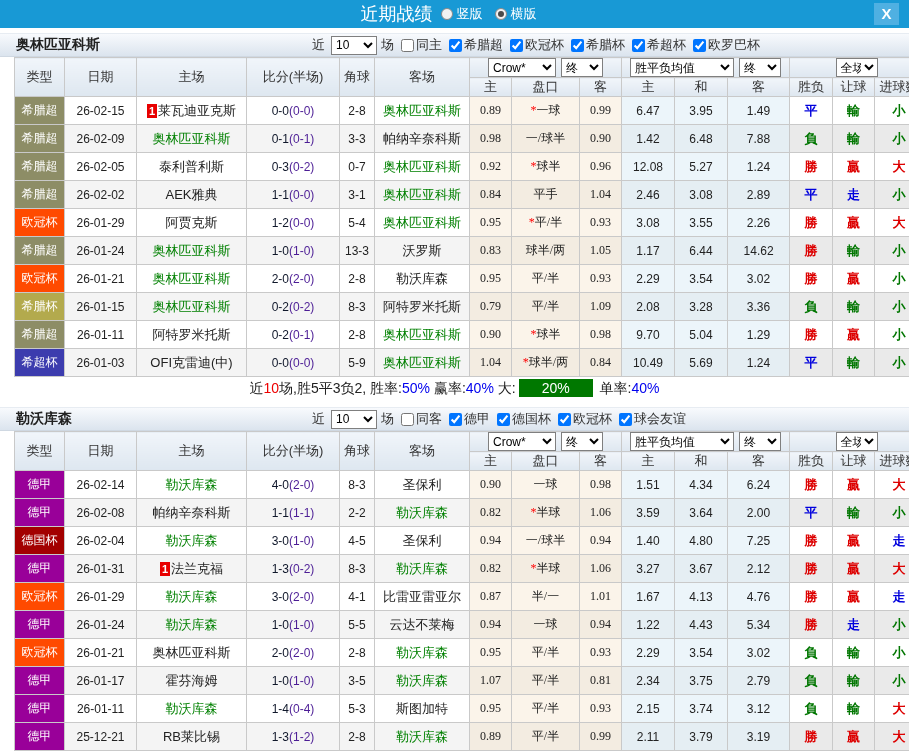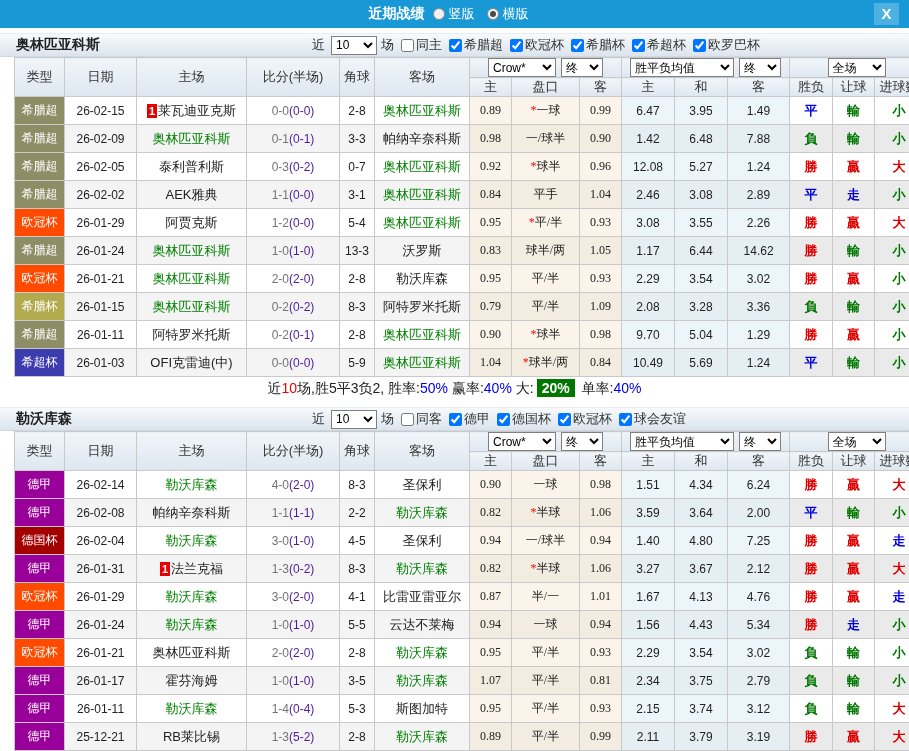--- a/index.html
+++ b/index.html
@@ -2,21 +2,21 @@
 <html><head>
 <meta charset="utf-8">
 <style>
   * { box-sizing: border-box; }
   body {
     margin: 0; width: 909px; height: 751px; overflow: hidden;
     background: #fff; font-family: "Liberation Sans", sans-serif; font-size: 12px; color: #222;
   }
   
   .topbar { position: relative; height: 28px; background: #1899d5; display: flex; align-items: center; justify-content: center; color: #fff; }
-  .topbar .title { font-weight: bold; font-size: 14px; margin-right: 8px; }
+  .topbar .title { font-weight: normal; font-size: 18px; margin-right: 8px; }
   .radio-label { display: inline-flex; align-items: center; gap: 4px; font-size: 13px; margin-right: 12px; cursor: pointer; }
   .radio { width: 12px; height: 12px; border-radius: 50%; background: #f2f2f2; border: 1px solid #8a8a8a; display: inline-block; position: relative; }
   .radio.checked::after { content: ""; position: absolute; left: 2px; top: 2px; width: 6px; height: 6px; border-radius: 50%; background: #4a4a4a; }
   .close-btn { position: absolute; right: 10px; top: 3px; width: 25px; height: 22px; background: #4fb0e2; color: #fff; font-weight: bold; text-align: center; line-height: 22px; font-size: 15px; cursor: pointer; }
   .top-gap { height: 5px; }
   
   .section { width: 909px; }
   .section + .section { margin-top: 8px; }
   .section-bar { height: 24px; background: linear-gradient(#f8fafd, #dbe4ee); border-top: 1px solid #e7ecf2; border-bottom: 1px solid #cfd8e2; display: flex; align-items: center; color: #333; }
   .team-name { font-weight: bold; font-size: 14px; color: #222; margin-left: 16px; width: 296px; flex: 0 0 auto; }
@@ -29,43 +29,43 @@
   
   table.grid { border-collapse: collapse; table-layout: fixed; width: 909px; font-size: 12px; margin-left: 14px; }
   th, td { border: 1px solid #c9c9c9; text-align: center; padding: 0; overflow: hidden; white-space: nowrap; }
   thead th { background: linear-gradient(#f1f5fa, #dee7f0); font-weight: normal; color: #333; font-size: 13px; }
   tr.h1 th { height: 20px; }
   tr.h2 th { height: 18px; }
   .hgroup select { vertical-align: middle; }
   .sel-co { width: 68px; margin-right: 5px; }
   .sel-sm { width: 42px; }
   .sel-wdl { width: 104px; margin-right: 5px; }
-  .sel-scope { width: 58px; }
+  .sel-scope { width: 42px; }
   tbody td { height: 28px; }
   td.team { font-size: 13px; }
   .type-cell { color: #fff; font-size: 12px; }
   tbody tr:nth-child(even) .c-a { background: #f4f4f4; }
   .c-hc { background: #fbf4ea; font-family: Liberation Serif, serif; }
   tbody tr:nth-child(even) .c-hc { background: #f3ece1; }
   .c-eu { background: #ecf5fa; }
   tbody tr:nth-child(even) .c-eu { background: #e5eef3; }
   tbody tr:nth-child(even) .c-res { background: #eaeaea; }
   .team-green { color: #008000; }
-  .ft { color: #737373; text-align: center; }
+  .ft { color: #0f172a; text-align: center; }
   .ht { color: #4c1d95; }
   .badge { display: inline-block; background: #e80000; color: #fff; font-size: 11px; line-height: 14px; padding: 0 2px; margin-right: 1px; font-weight: bold; }
   .star { color: #f00; }
   .res-red { color: #dd0000; font-weight: bold; font-size: 13px; }
   .res-green { color: #007600; font-weight: bold; font-size: 13px; }
   .res-blue { color: #0000dd; font-weight: bold; font-size: 13px; }
   
   .summary { height: 22px; line-height: 22px; text-align: center; font-size: 14px; color: #222; }
   .summary .v-blue { color: #0000ee; }
   .summary .v-red { color: #ee0000; }
-  .summary .v-green { background: #007800; color: #fff; font-weight: bold; padding: 1px 5px; margin: 0 3px; }
+  .summary .v-green { background: #007800; color: #fff; font-weight: normal; padding: 1px 23px; margin: 0 3px; }
 </style>
 </head>
 <body>
 
 <div class="topbar">
   <span class="title">近期战绩</span>
   <span class="radio-label">
     <span class="radio"></span>
     <span>竖版</span>
   </span>
@@ -465,21 +465,21 @@
           <tr>
             <td class="type-cell" style="background: rgb(153, 0, 153);">德甲</td>
             <td class="c-a">26-01-24</td>
             <td class="c-a team"><span class="team-green">勒沃库森</span></td>
             <td class="c-a"><span class="ft">1-0</span><span class="ht">(1-0)</span></td>
             <td class="c-a">5-5</td>
             <td class="c-a team"><span>云达不莱梅</span></td>
             <td class="c-hc">0.94</td>
             <td class="c-hc"><span>一球</span></td>
             <td class="c-hc">0.94</td>
-            <td class="c-eu">1.56</td>
+            <td class="c-eu">1.22</td>
             <td class="c-eu">4.43</td>
             <td class="c-eu">5.34</td>
             <td class="c-res res-red">勝</td>
             <td class="c-res res-blue">走</td>
             <td class="c-res res-green">小</td>
           </tr>
           <tr>
             <td class="type-cell" style="background: rgb(255, 74, 0);">欧冠杯</td>
             <td class="c-a">26-01-21</td>
             <td class="c-a team"><span>奥林匹亚科斯</span></td>
@@ -527,21 +527,21 @@
             <td class="c-eu">3.74</td>
             <td class="c-eu">3.12</td>
             <td class="c-res res-green">負</td>
             <td class="c-res res-green">輸</td>
             <td class="c-res res-red">大</td>
           </tr>
           <tr>
             <td class="type-cell" style="background: rgb(153, 0, 153);">德甲</td>
             <td class="c-a">25-12-21</td>
             <td class="c-a team"><span>RB莱比锡</span></td>
-            <td class="c-a"><span class="ft">1-3</span><span class="ht">(5-2)</span></td>
+            <td class="c-a"><span class="ft">1-3</span><span class="ht">(1-2)</span></td>
             <td class="c-a">2-8</td>
             <td class="c-a team"><span class="team-green">勒沃库森</span></td>
             <td class="c-hc">0.89</td>
             <td class="c-hc"><span>平/半</span></td>
             <td class="c-hc">0.99</td>
             <td class="c-eu">2.11</td>
             <td class="c-eu">3.79</td>
             <td class="c-eu">3.19</td>
             <td class="c-res res-red">勝</td>
             <td class="c-res res-red">贏</td>

